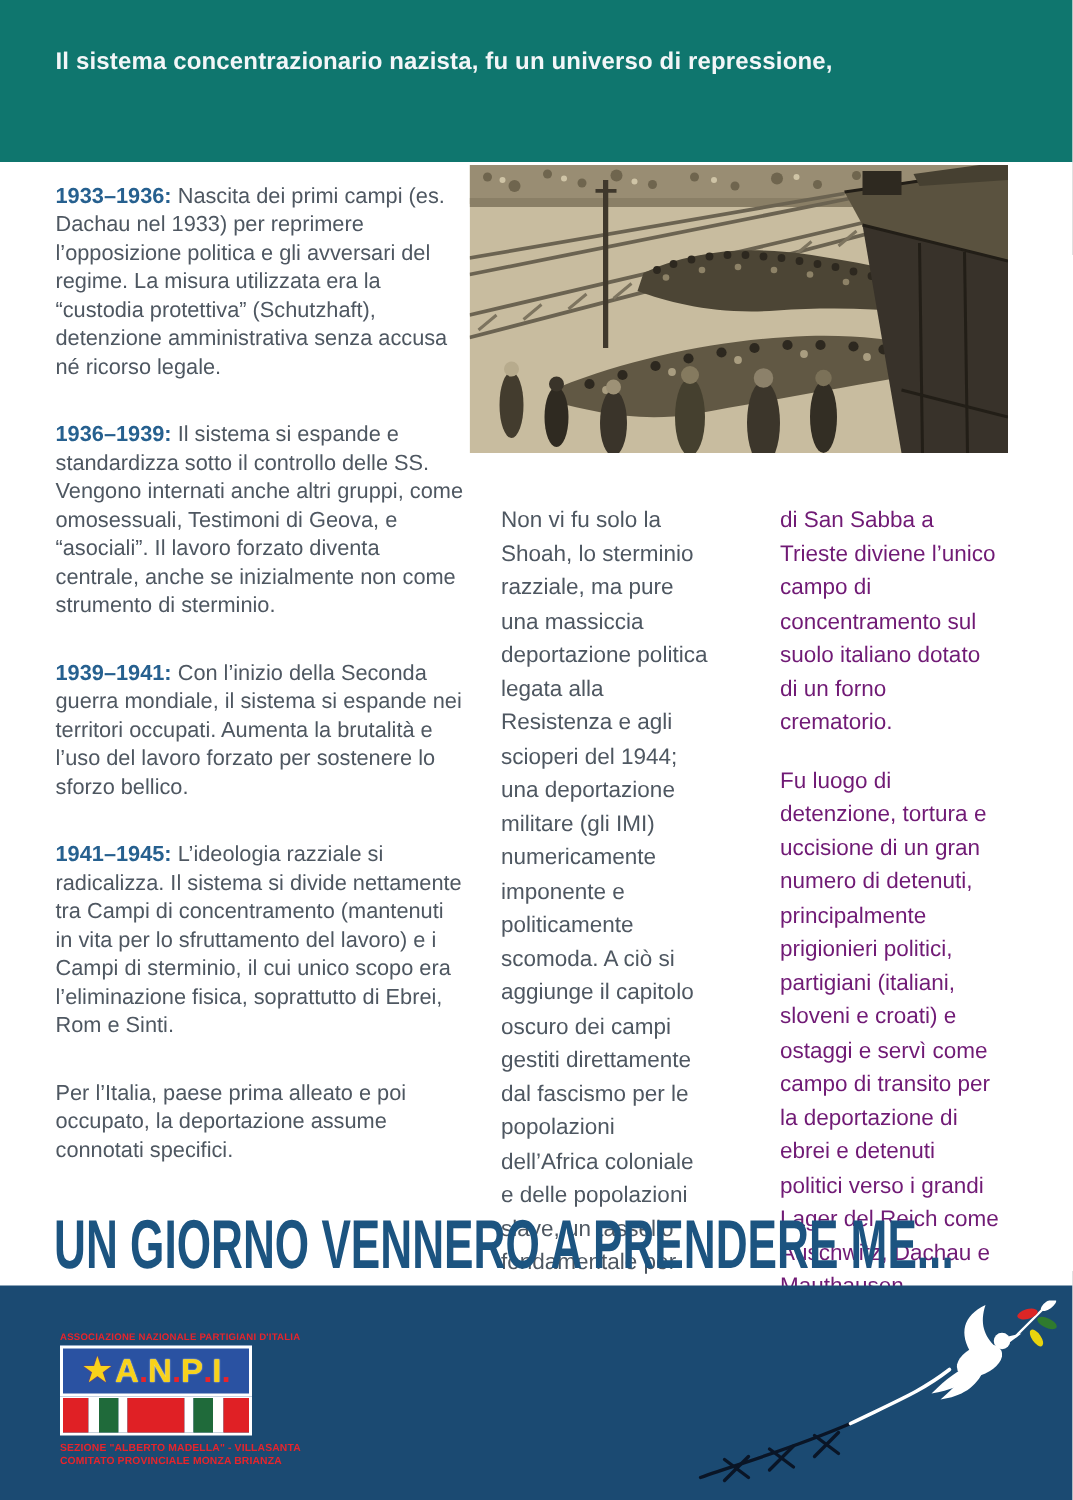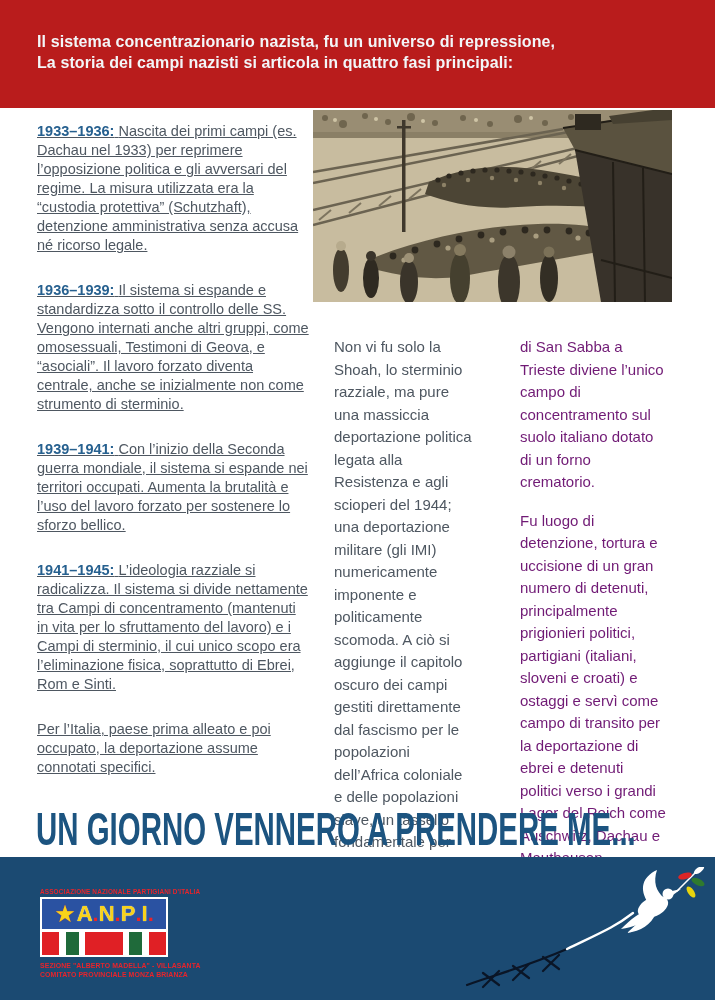--- a/index.html
+++ b/index.html
@@ -4,37 +4,37 @@
 <style>
   * { margin:0; padding:0; box-sizing:border-box; }
   body { background:#888; font-family:"Liberation Sans", sans-serif; }
   .page {
     position:relative; width:715px; height:1000px; margin:0 auto;
     background:#ffffff; overflow:hidden;
   }
   
   .top-band {
     position:absolute; left:0; top:0; width:715px; height:108px;
-    background:#b91c1c;
+    background:#0f766e;
   }
   .top-band-text {
     position:absolute; left:37px; top:31px;
     color:#f3f6f8; font-size:16px; font-weight:bold; line-height:21px;
     letter-spacing:0.1px;
   }
   
   .photo {
     position:absolute; left:313px; top:110px; width:359px; height:192px;
     overflow:hidden;
   }
   .photo svg { display:block; }
   
   .col-left {
     position:absolute; left:37px; top:122px; width:272px;
-    color:#4e5761; font-size:14.5px; line-height:19px;text-decoration:underline;
+    color:#4e5761; font-size:14.5px; line-height:19px;
   }
   .col-left p { margin:0 0 26px 0; }
   .col-left b { color:#26608f; }
   .col-mid {
     position:absolute; left:318px; top:320px; width:172px;
     color:#4e5761; font-size:15px; line-height:22.5px;
   }
   .col-right {
     position:absolute; left:504px; top:320px; width:180px;
     color:#701a75; font-size:15px; line-height:22.5px;
@@ -85,21 +85,20 @@
   .dove-art { position:absolute; left:455px; top:10px; width:250px; height:130px; }
 </style>
 </head>
 <body>
 
 <div class="page">
 
   <div class="top-band">
     <div class="top-band-text">
       <div>Il sistema concentrazionario nazista, fu un universo di repressione,</div>
-      <div>La storia dei campi nazisti si articola in quattro fasi principali:</div>
     </div>
   </div>
 
   <div class="photo">
     <svg width="359" height="192" viewBox="0 0 359 192">
       <rect width="359" height="192" fill="#c8bc9f"></rect>
       <rect width="359" height="26" fill="#998d73"></rect>
       <rect y="22" width="359" height="6" fill="#8a7f66"></rect>
 
       <g fill="#6f654e">

